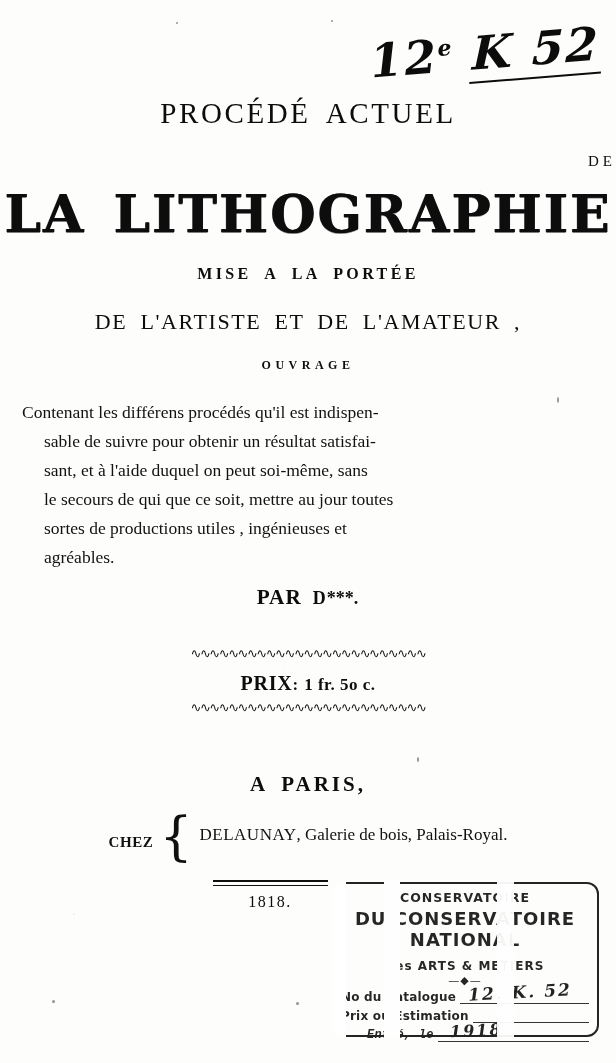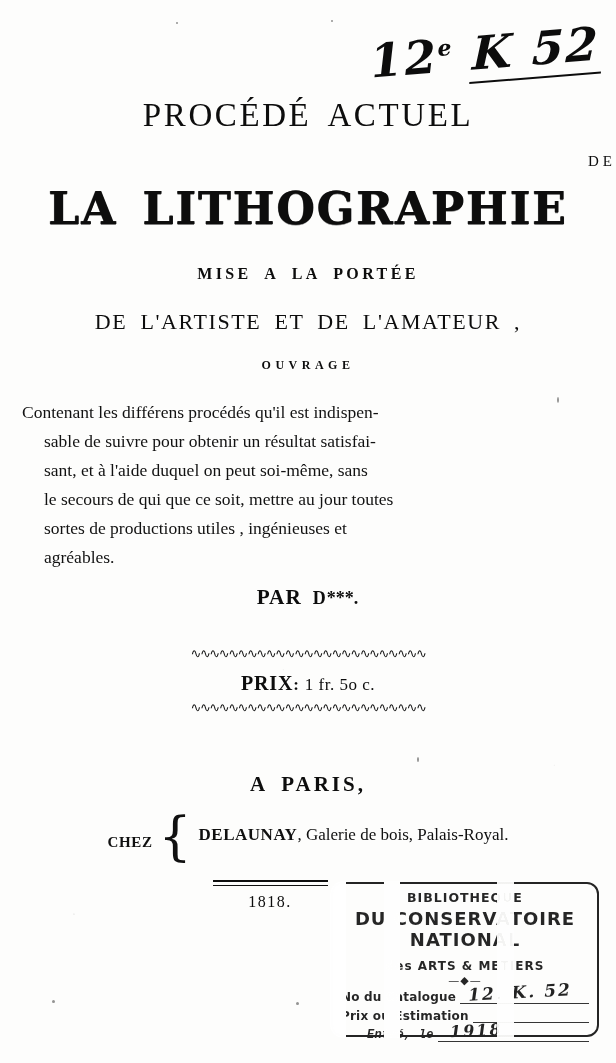--- a/index.html
+++ b/index.html
@@ -67,36 +67,36 @@
   }
 
   
   .press {
     font-family: "Liberation Serif", "DejaVu Serif", serif;
     color: #0d0d0d;
   }
 
   #t-procede {
     top: 97px;
-    font-size: 33px;
+    font-size: 29px;
     letter-spacing: 2.6px;
     word-spacing: 7px;
     font-weight: 400;
   }
 
   #t-de1 {
     top: 153px;
     font-size: 15px;
     letter-spacing: 4px;
     text-align: right;
   }
 
   #t-litho {
     top: 183px;
-    font-size: 44px;
+    font-size: 52px;
     font-weight: 700;
     letter-spacing: 2px;
     word-spacing: 8px;
     font-family: "DejaVu Serif", serif;
     
     text-shadow:
       0.5px 0 0 rgba(0,0,0,0.85),
       -0.5px 0 0 rgba(0,0,0,0.55),
       0 0.5px 0 rgba(0,0,0,0.5);
   }
@@ -162,21 +162,21 @@
   }
   #wavy-top { top: 648px; }
   #wavy-bot { top: 702px; }
 
   #price {
     top: 672px;
     font-size: 17px;
     letter-spacing: 0.8px;
     font-weight: 700;
   }
-  #price .val { font-weight: 400; letter-spacing: 0.5px; text-align: right; }
+  #price .val { font-weight: 700; letter-spacing: 0.5px; text-align: right; }
 
   
   #aparis {
     top: 772px;
     font-size: 21px;
     font-weight: 700;
     letter-spacing: 3px;
     word-spacing: 6px;
   }
 
@@ -202,21 +202,21 @@
     font-weight: 400;
     padding-right: 7px;
     transform: translateY(1px);
   }
   #imprint .houses {
     font-size: 17px;
     line-height: 26px;
     text-align: left;
     white-space: nowrap;
   }
-  #imprint .houses .name { font-weight: 700; letter-spacing: 0.5px; text-align: center; }
+  #imprint .houses .name { font-weight: 400; letter-spacing: 0.5px; text-align: center; }
 
   
   #daterule {
     top: 880px;
     left: 213px;
     width: 115px;
     border-top: 2.5px solid #0f0f0f;
     border-bottom: 1.2px solid #0f0f0f;
     height: 3px;
   }
@@ -357,21 +357,21 @@
     <span class="brace">{</span>
     <span class="houses">
       <div><span class="name">DELAUNAY</span><span>, Galerie de bois, Palais-Royal.</span></div>
     </span>
   </div>
 
   <div id="daterule" class="abs"></div>
   <div id="year" class="abs press">1818.</div>
 
   <div id="stamp" class="abs">
-    <div class="hdr l1">BIBLIOTHEQUE</div>
+    <div class="hdr l1">CONSERVATOIRE</div>
     <div class="hdr l2">DU CONSERVATOIRE NATIONAL</div>
     <div class="hdr l3">
       <span>des</span>
       <span class="des">ARTS &amp; METIERS</span>
     </div>
     <div class="divider">—◆—</div>
 
     <div class="field">
       <span class="lbl">No du Catalogue</span>
       <span class="fill">

